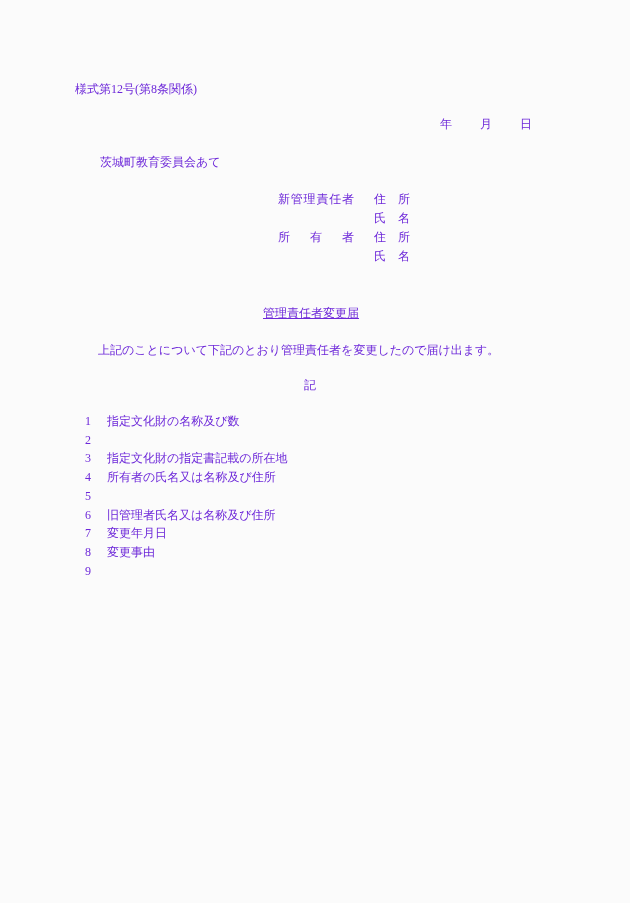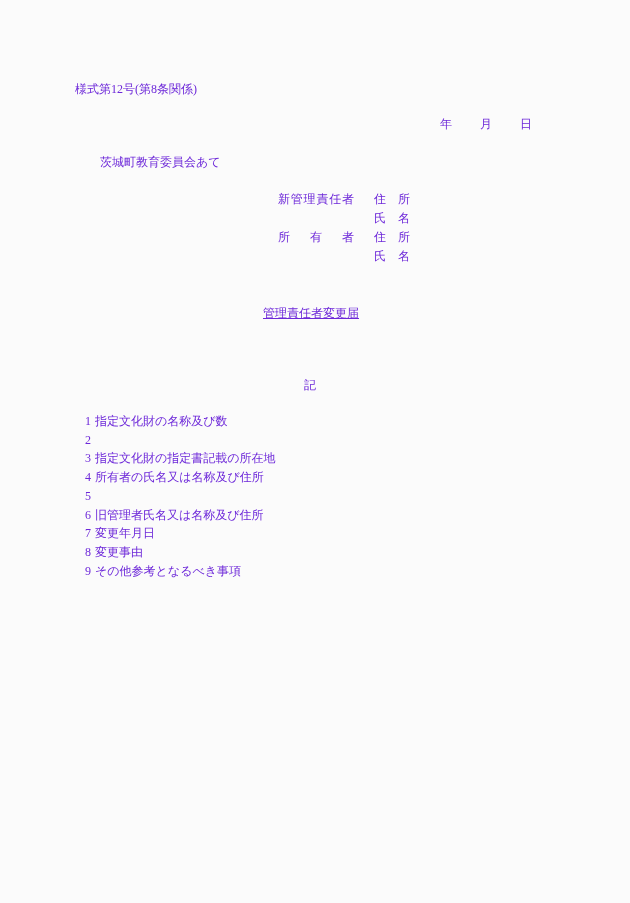--- a/index.html
+++ b/index.html
@@ -61,21 +61,21 @@
     padding: 0;
     list-style: none;
   }
   .item-row {
     display: flex;
     height: 18.75px;
     align-items: center;
     white-space: pre;
   }
   .item-num { display: inline-block; width: 10px; }
-  .item-text { margin-left: 0; text-align: right; }
+  .item-text { margin-left: 12px; text-align: right; }
 </style>
 </head>
 <body style="background: rgb(251, 251, 251);">
 
 <div class="page" style="color: #6d28d9;">
 
   <div class="abs form-number">様式第12号(第8条関係)</div>
 
   <div class="date-line">
     <span>年</span>
@@ -99,20 +99,21 @@
       <span class="sig-field">住　所</span>
     </div>
     <div class="sig-row">
       <span class="sig-party"></span>
       <span class="sig-field">氏　名</span>
     </div>
   </div>
 
   <div class="abs doc-title">管理責任者変更届</div>
 
+  <div class="abs body-text">上記のことについて下記のとおり管理責任者を変更したので届け出ます。</div>
 
   <div class="abs list-marker">記</div>
 
   <ol class="items">
     <li class="item-row">
       <span class="item-num">1</span>
       <span class="item-text">指定文化財の名称及び数</span>
     </li>
     <li class="item-row">
       <span class="item-num">2</span>
@@ -135,17 +136,16 @@
     <li class="item-row">
       <span class="item-num">7</span>
       <span class="item-text">変更年月日</span>
     </li>
     <li class="item-row">
       <span class="item-num">8</span>
       <span class="item-text">変更事由</span>
     </li>
     <li class="item-row">
       <span class="item-num">9</span>
-      <span class="item-text">その他参考となるべき事項</span>
     </li>
   </ol>
 
 </div>
 
 </body></html>

